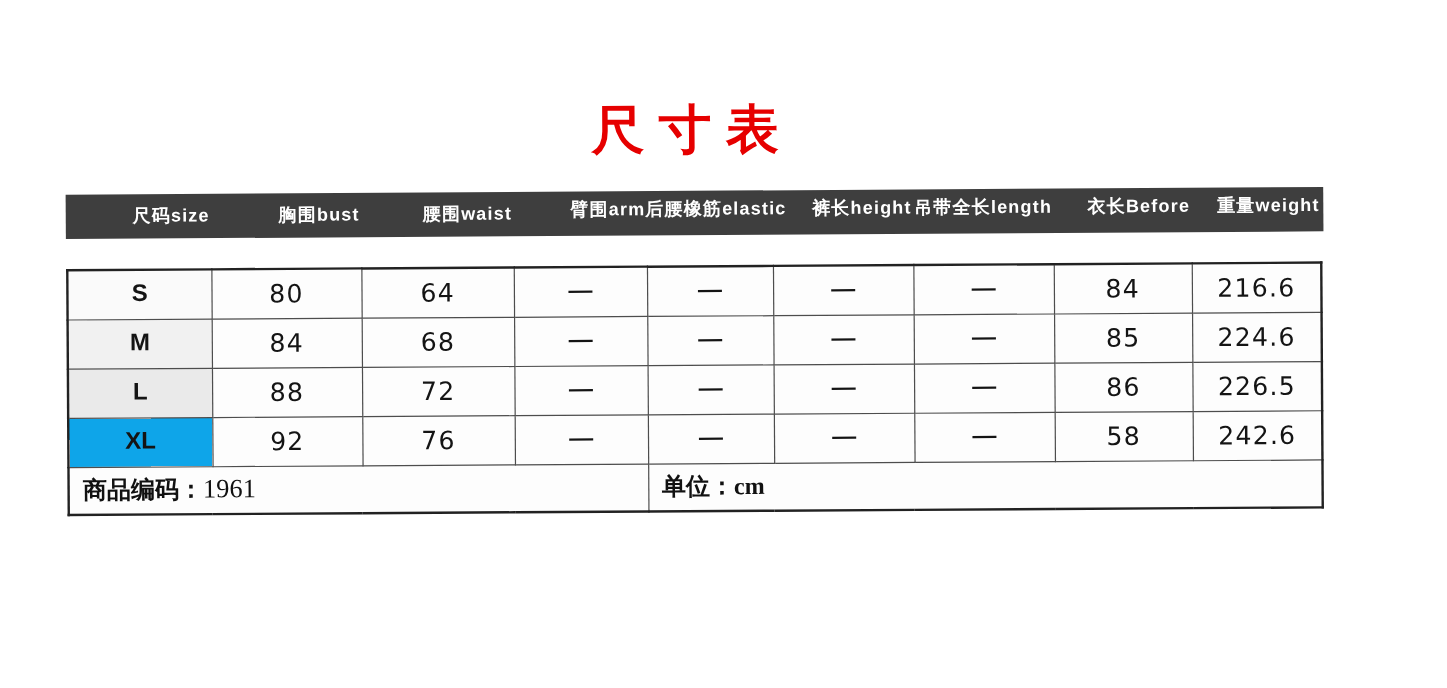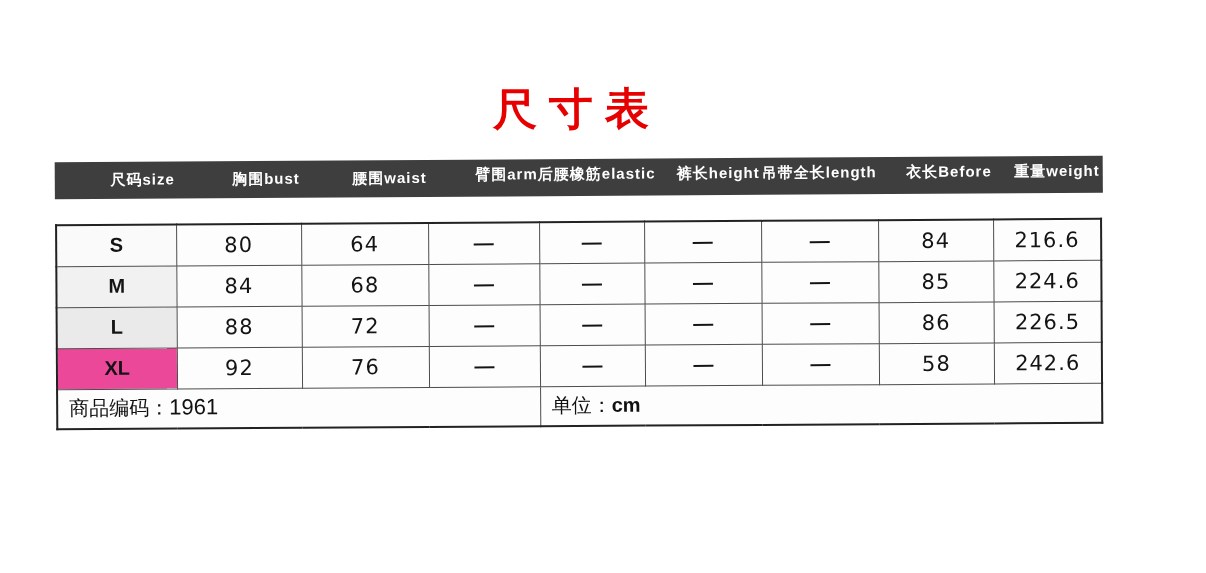--- a/index.html
+++ b/index.html
@@ -70,35 +70,35 @@
   td.dash { font-size: 20px; font-weight: bold; letter-spacing: 0; }
   td.size-cell {
     font-size: 20px;
     font-weight: bold;
     border: 2px solid #111111;
     color: #111111;
   }
   tr.row-s  td.size-cell { background: #fafafa; }
   tr.row-m  td.size-cell { background: #f1f1f1; }
   tr.row-l  td.size-cell { background: #eaeaea; }
-  tr.row-xl td.size-cell { background: #ec4899; }
+  tr.row-xl td.size-cell { background: #0ea5e9; }
   table.size-table { border: 2px solid #222222; }
   tr.footer-row td {
     height: 40px;
     text-align: left;
     padding-left: 11px;
   }
   .footer-label {
     font-size: 20px;
-    font-weight: normal;
+    font-weight: bold;
     color: #111111;
   }
   .footer-value {
     font-size: 22px;
-    font-family: Liberation Sans, sans-serif;
+    font-family: Liberation Serif, serif;
     color: #111111;
   }
   .footer-value.unit { font-weight: bold; font-size: 20px; margin-top: 31px; }
 </style>
 </head>
 <body>
 
 <div class="page">
 
   <div class="title">尺寸表</div>

